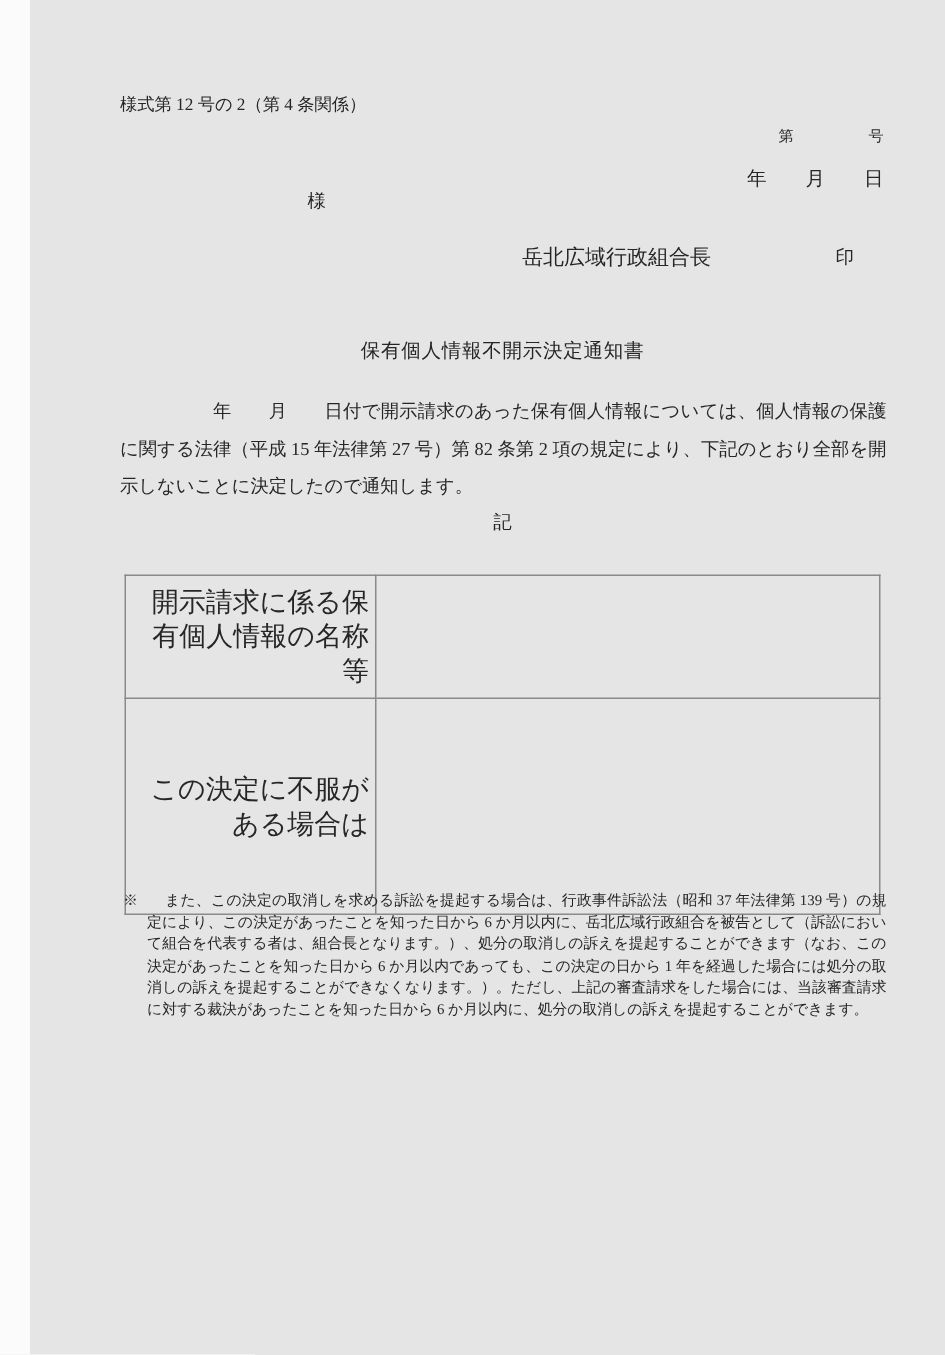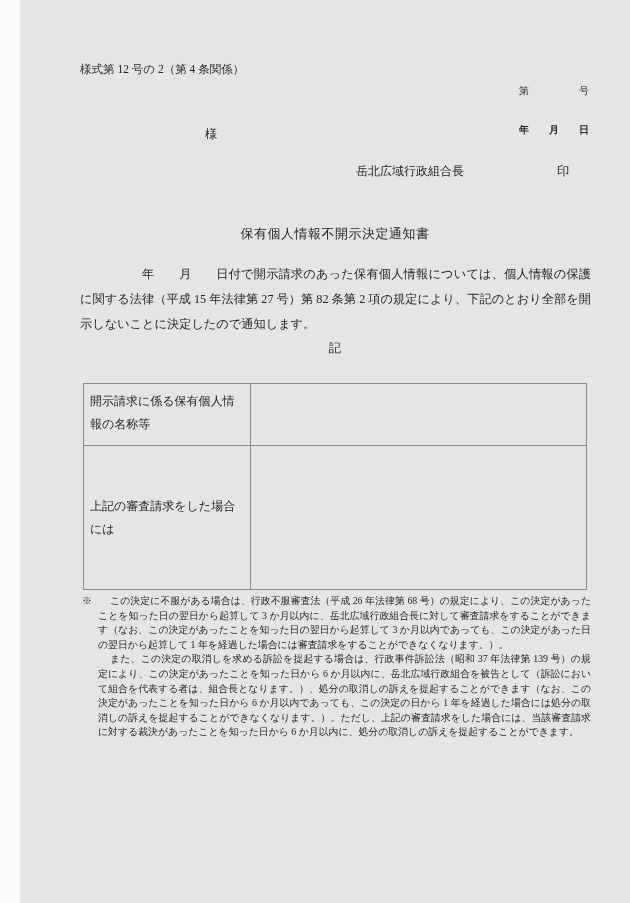--- a/index.html
+++ b/index.html
@@ -27,36 +27,35 @@
   .doc-number-line {
     position: absolute;
     right: 61px;
     top: 84px;
     font-size: 10px;
     white-space: pre;
   }
   .issue-date-line {
     position: absolute;
     right: 61px;
-    top: 123px;
-    font-size: 10px;
+    top: 110px;
+    font-size: 13px;
     white-space: pre;
-    font-weight: bold;
   }
   .addressee {
     position: absolute;
     left: 185px;
     top: 126px;
     font-size: 12.3px;
   }
   .sender-title {
     position: absolute;
-    left: 336px;
+    left: 328px;
     top: 163px;
-    font-size: 12px;
+    font-size: 14px;
   }
   .seal {
     position: absolute;
     left: 537px;
     top: 163px;
     font-size: 12.3px;
   }
   .doc-title {
     position: absolute;
     left: 0;
@@ -87,23 +86,24 @@
   table.form-table {
     position: absolute;
     left: 63px;
     top: 383px;
     width: 504px;
     border-collapse: collapse;
     table-layout: fixed;
   }
   table.form-table td {
     border: 1px solid #8a8a8a;
-    font-size: 12px;
+    font-size: 18px;
     line-height: 23px;
     padding: 6px 4px 6px 6px;
+    text-align: right;
   }
   td.label-cell-top {
     vertical-align: top;
     padding-top: 9px;
   }
   td.label-cell-middle {
     vertical-align: middle;
   }
   td.value-cell {
     vertical-align: top;
@@ -157,27 +157,26 @@
     <colgroup>
       <col style="width:167px">
       <col>
     </colgroup>
     <tbody>
         <tr style="height:62px;">
       <td class="label-cell-top">開示請求に係る保有個人情報の名称等</td>
       <td class="value-cell"></td>
     </tr>
     <tr style="height:144px;">
-      <td class="label-cell-middle">上記の審査請求をした場合には</td>
+      <td class="label-cell-middle">この決定に不服がある場合は</td>
       <td class="value-cell"></td>
     </tr>
   </tbody>
     </table>
 
   <div class="note">
     <span class="note-marker">※</span>
     <div class="note-body">
-      <p>この決定に不服がある場合は、行政不服審査法（平成 26 年法律第 68 号）の規定により、この決定があったことを知った日の翌日から起算して 3 か月以内に、岳北広域行政組合長に対して審査請求をすることができます（なお、この決定があったことを知った日の翌日から起算して 3 か月以内であっても、この決定があった日の翌日から起算して 1 年を経過した場合には審査請求をすることができなくなります。）。</p>
       <p>また、この決定の取消しを求める訴訟を提起する場合は、行政事件訴訟法（昭和 37 年法律第 139 号）の規定により、この決定があったことを知った日から 6 か月以内に、岳北広域行政組合を被告として（訴訟において組合を代表する者は、組合長となります。）、処分の取消しの訴えを提起することができます（なお、この決定があったことを知った日から 6 か月以内であっても、この決定の日から 1 年を経過した場合には処分の取消しの訴えを提起することができなくなります。）。ただし、上記の審査請求をした場合には、当該審査請求に対する裁決があったことを知った日から 6 か月以内に、処分の取消しの訴えを提起することができます。</p>
     </div>
   </div>
 
 </div>
 
 </body></html>

